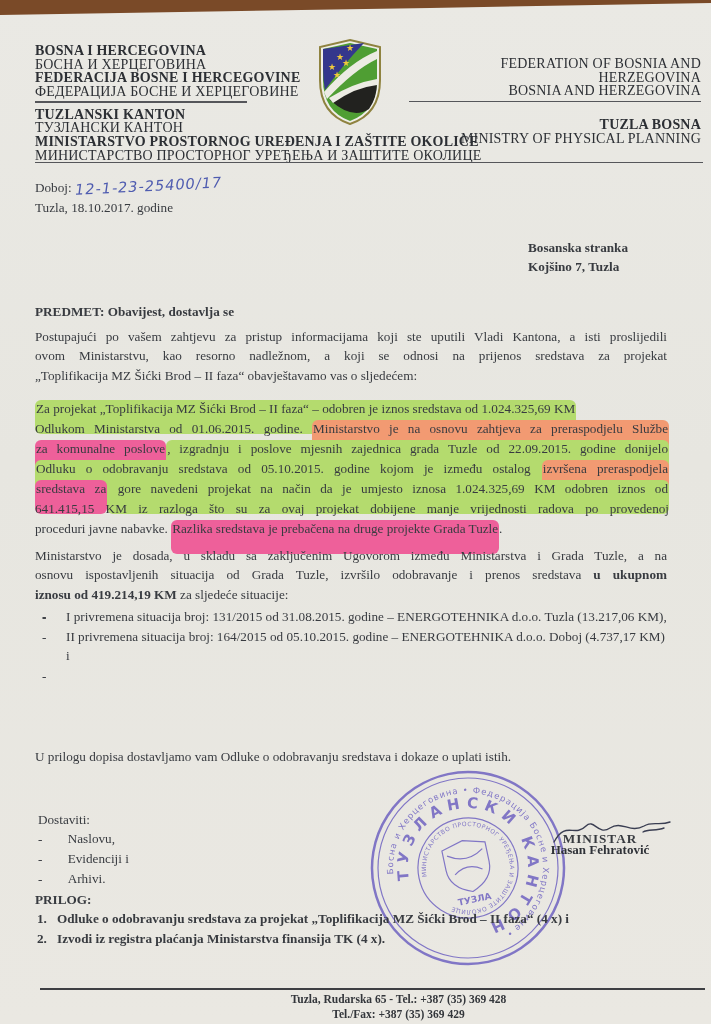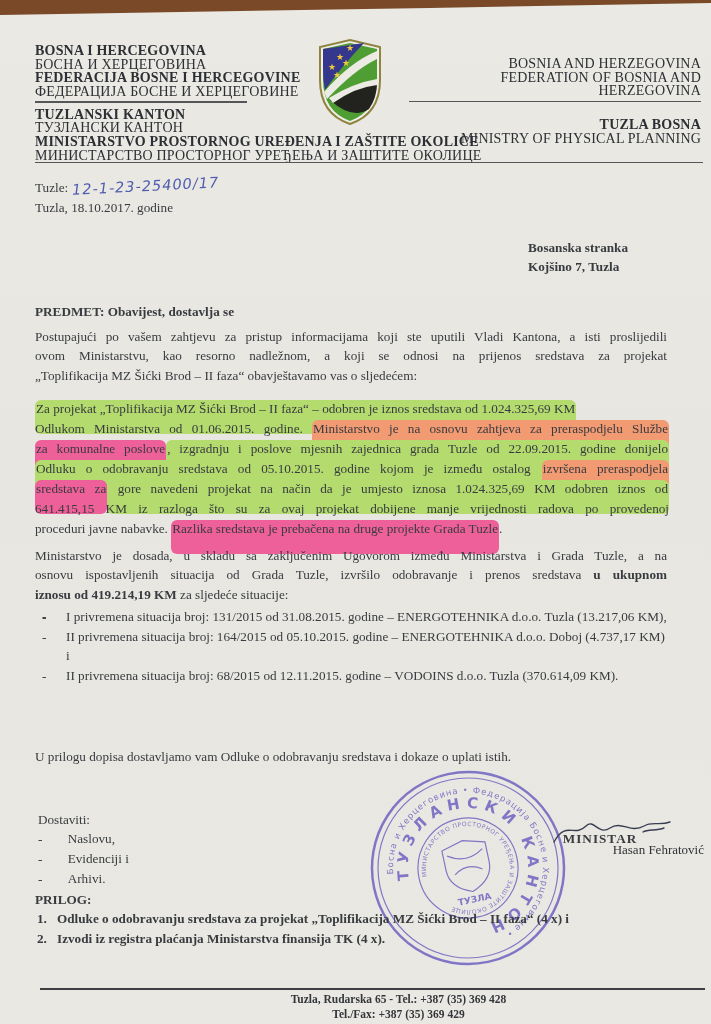--- a/index.html
+++ b/index.html
@@ -62,31 +62,31 @@
       <text x="24" y="28">★</text>
       <text x="15" y="40">★</text>
     </g>
     <path d="M6,54 Q32,24 59,13 L59,21 Q36,32 9,61 Z" fill="#ecebe3"></path>
     <path d="M12,62 Q34,82 51,71 Q59,60 59,44 Q46,45 35,52 Q21,57 12,62 Z" fill="#22221f"></path>
     <path d="M11,60 Q35,45 59,41 L59,47 Q38,49 15,65 Z" fill="#ecebe3"></path>
   </svg>
 </div>
 
 <div class="abs hdr hdr-right" style="right:10px;top:57px;width:300px;">
+  <div>FEDERATION OF BOSNIA AND HERZEGOVINA</div>
   <div>BOSNIA AND HERZEGOVINA</div>
-  <div>FEDERATION OF BOSNIA AND HERZEGOVINA</div>
   <div class="rule" style="width:292px;margin:3px 0 16px 8px;"></div>
   <div class="b">TUZLA BOSNA</div>
   <div>MINISTRY OF PHYSICAL PLANNING</div>
 </div>
 
 <div class="abs rule" style="left:35px;top:162px;width:668px;"></div>
 
 <div class="abs body-txt" style="left:35px;top:178px;">
-  <span>Tuzle:</span>
+  <span>Doboj:</span>
   <span class="hand">12-1-23-25400/17</span>
 </div>
 <div class="abs body-txt" style="left:35px;top:198px;">Tuzla, 18.10.2017. godine</div>
 
 <div class="abs body-txt b" style="left:528px;top:238px;">
   <div>Bosanska stranka</div>
   <div>Kojšino 7, Tuzla</div>
 </div>
 
 <div class="abs body-txt b" style="left:35px;top:302px;">PREDMET: Obavijest, dostavlja se</div>
@@ -134,21 +134,20 @@
   <div class="list-item">
     <span class="dash">-</span>
     <span>I privremena situacija broj: 131/2015 od 31.08.2015. godine – ENERGOTEHNIKA d.o.o. Tuzla (13.217,06 KM),</span>
   </div>
   <div class="list-item">
     <span class="dash">-</span>
     <span>II privremena situacija broj: 164/2015 od 05.10.2015. godine – ENERGOTEHNIKA d.o.o. Doboj (4.737,17 KM) i</span>
   </div>
   <div class="list-item">
     <span class="dash">-</span>
-    <span>II privremena situacija broj: 68/2015 od 12.11.2015. godine – VODOINS d.o.o. Tuzla (370.614,09 KM).</span>
   </div>
 </div>
 
 <div class="abs body-txt" style="left:35px;top:747px;width:640px;">U prilogu dopisa dostavljamo vam Odluke o odobravanju sredstava i dokaze o uplati istih.</div>
 
 <div class="abs body-txt" style="left:38px;top:810px;">
   <div>Dostaviti:</div>
   <div style="line-height:20px;">
     <span>-</span>
     <span style="margin-left:22px;">Naslovu,</span>
@@ -196,21 +195,21 @@
 </div>
 
 <div class="abs" style="left:520px;top:829px;width:160px;text-align:center;">
   <div class="body-txt b" style="letter-spacing:1px;">MINISTAR</div>
 </div>
 <div class="abs" style="left:548px;top:812px;width:130px;height:38px;">
   <svg width="130" height="38" viewBox="0 0 130 38">
     <path d="M6,30 C18,8 26,26 38,14 C46,6 50,24 62,16 C74,8 82,22 96,14 C104,9 112,14 122,10 M95,20 C100,17 108,19 116,16" stroke="#3a3e52" stroke-width="1.4" fill="none" stroke-linecap="round"></path>
   </svg>
 </div>
-<div class="abs sig-name" style="left:544px;top:842px;width:160px;text-align:right;">Hasan Fehratović</div>
+<div class="abs sig-name" style="left:520px;top:842px;width:160px;text-align:center;font-weight:bold;">Hasan Fehratović</div>
 
 <div class="abs body-txt b" style="left:35px;top:890px;width:650px;">
   <div>PRILOG:</div>
   <div style="padding-left:22px;position:relative;line-height:20px;">
     <span style="position:absolute;left:2px;">1.</span>
     <span>Odluke o odobravanju sredstava za projekat „Toplifikacija MZ Šićki Brod – II faza“ (4 x) i</span>
   </div>
   <div style="padding-left:22px;position:relative;line-height:20px;">
     <span style="position:absolute;left:2px;">2.</span>
     <span>Izvodi iz registra plaćanja Ministarstva finansija TK (4 x).</span>

